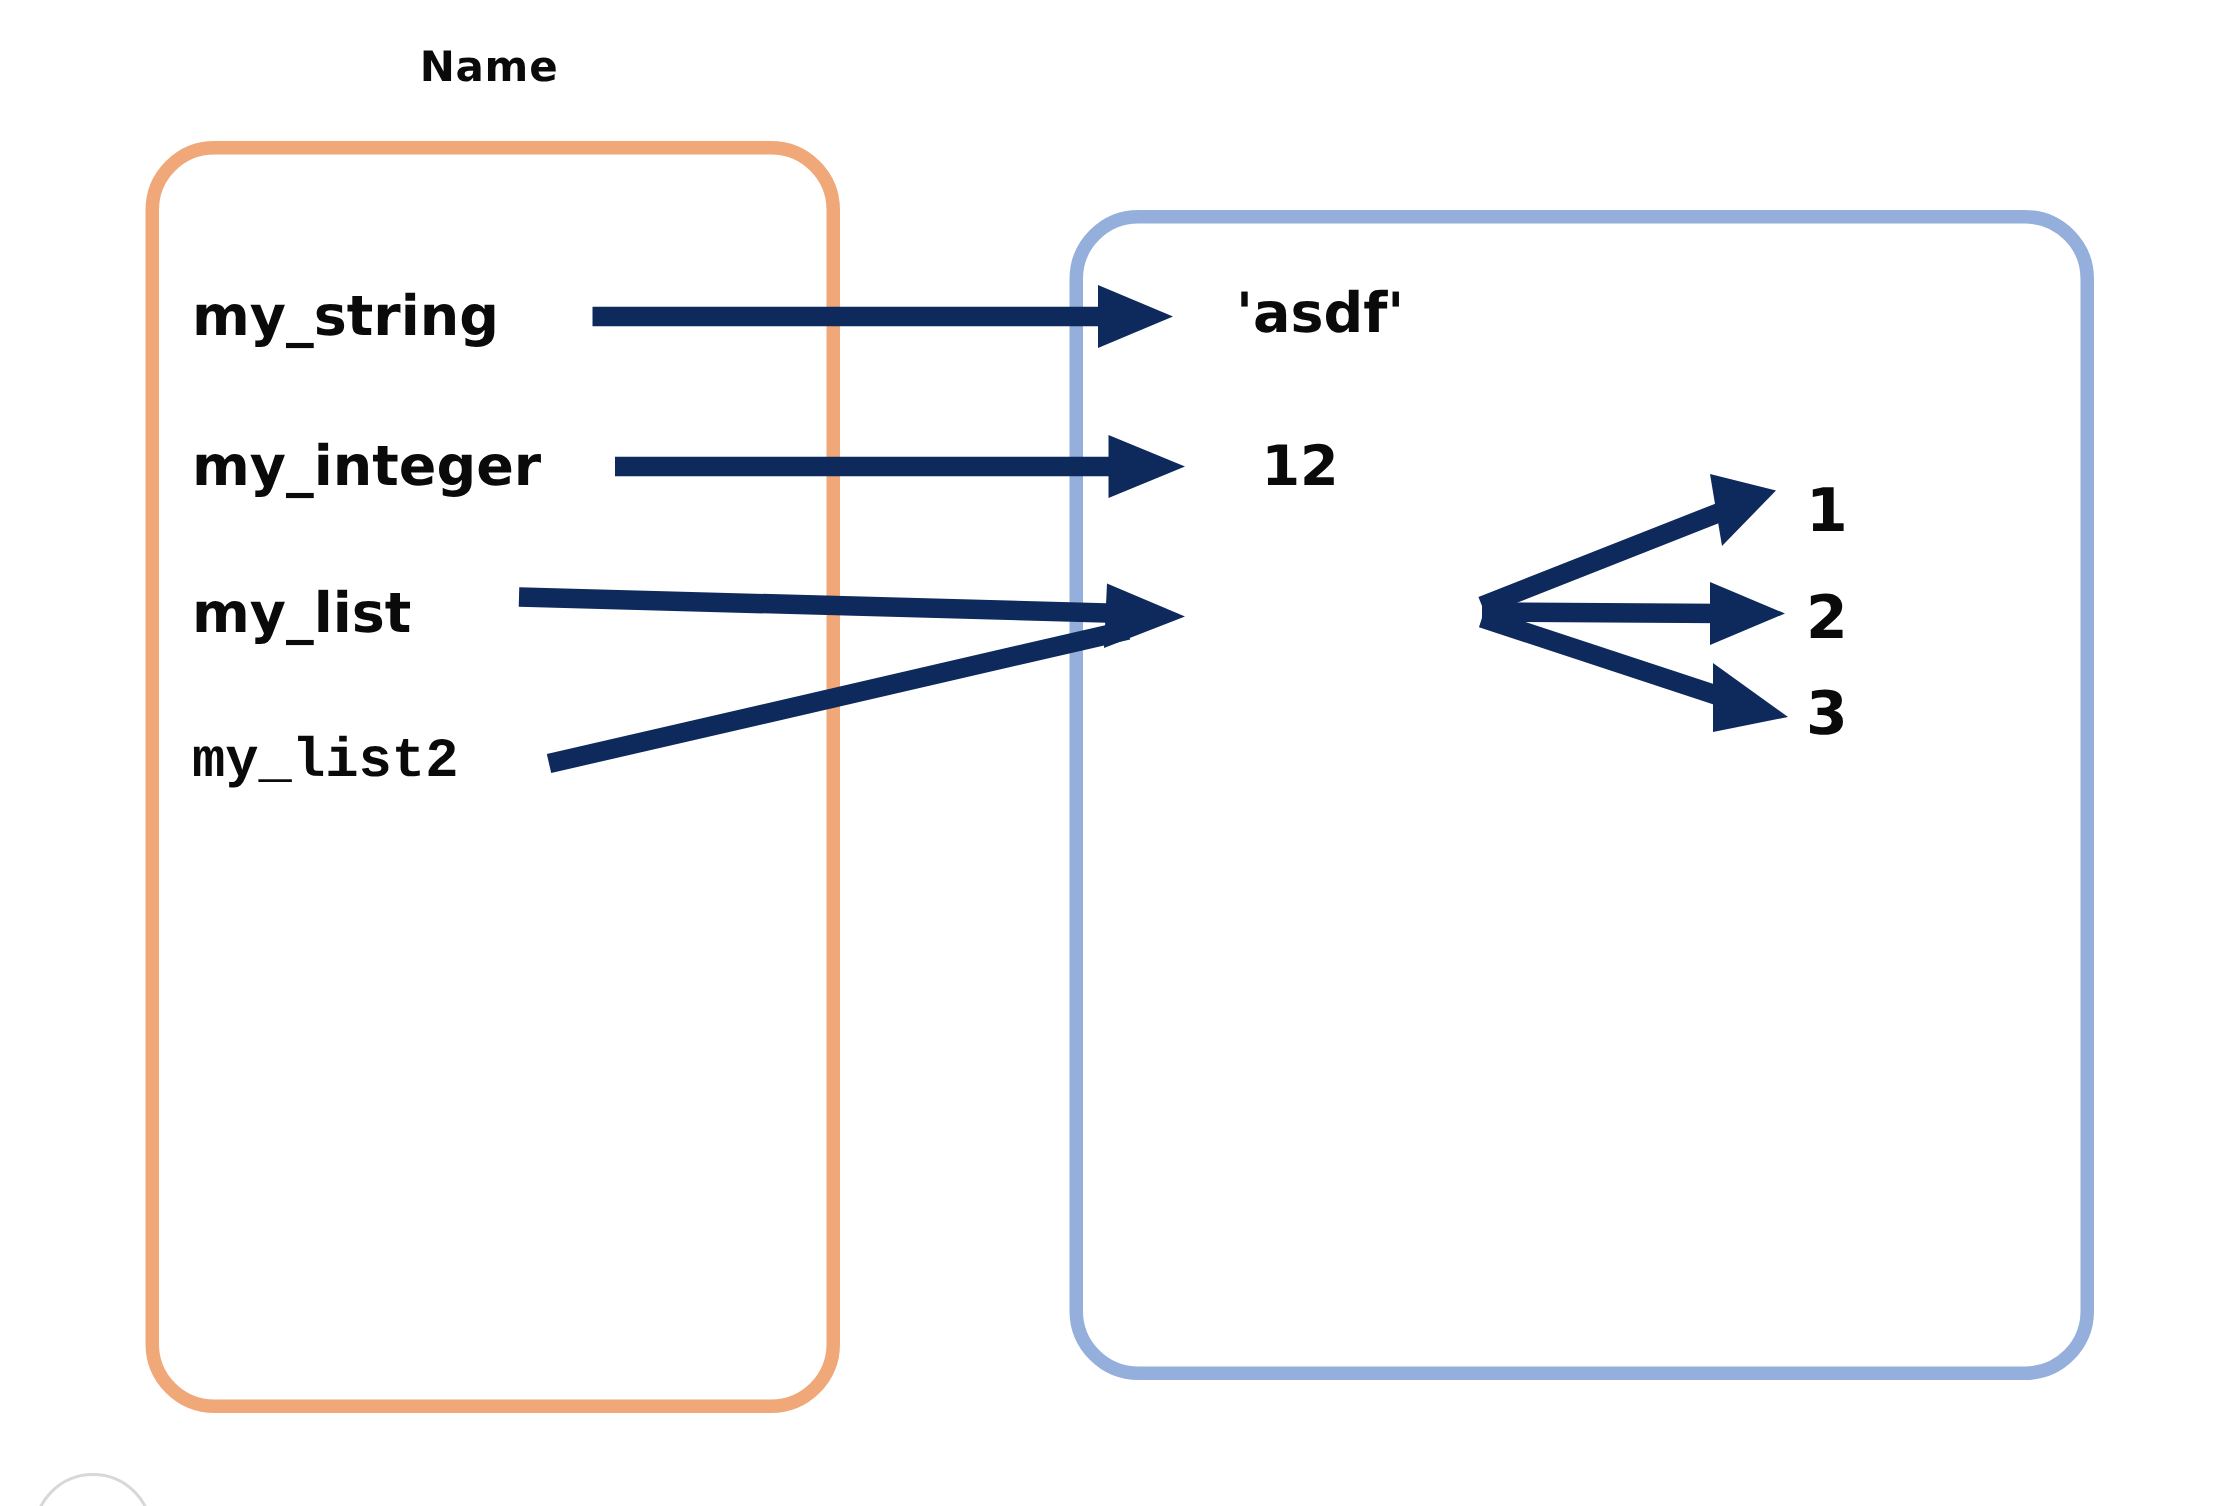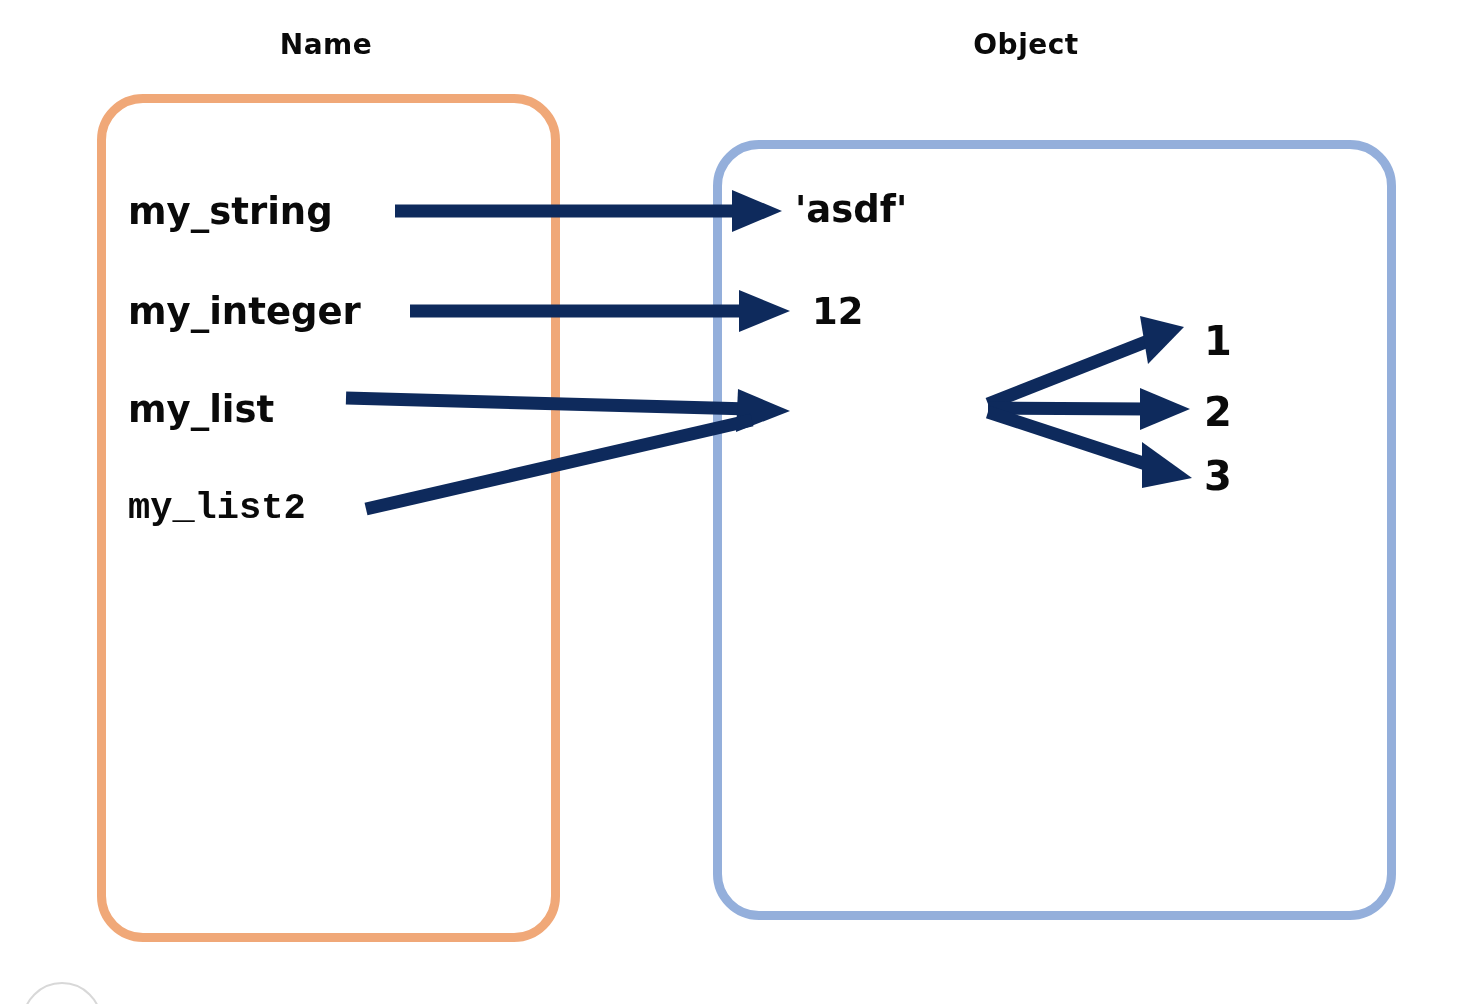--- a/index.html
+++ b/index.html
@@ -65,20 +65,21 @@
     transform: translateY(-50%);
   }
   .val {
     position: absolute;
     font-family: "DejaVu Sans", sans-serif;
     font-weight: 700;
     font-size: 37px;
     color: #0a0a0a;
     white-space: nowrap;
     transform: translateY(-50%);
+    margin-left: 29px;
   }
   .elem {
     position: absolute;
     font-family: "DejaVu Sans", sans-serif;
     font-weight: 700;
     font-size: 40px;
     color: #0a0a0a;
     white-space: nowrap;
     transform: translateY(-50%);
   }
@@ -117,21 +118,20 @@
     background: transparent;
   }
 </style>
 </head>
 <body>
 
 <div id="canvas">
 
   <div class="col-title" id="title-name">Name</div>
 
-  <div class="col-title" id="title-object">Object</div>
 
   <div class="box" id="box-name"></div>
 
   <div class="box" id="box-object"></div>
 
   <div class="lbl" id="lbl-1">my_integer</div>
 
   <div class="lbl" id="lbl-0">my_string</div>
 
   <div class="lbl" id="lbl-2">my_list</div>

